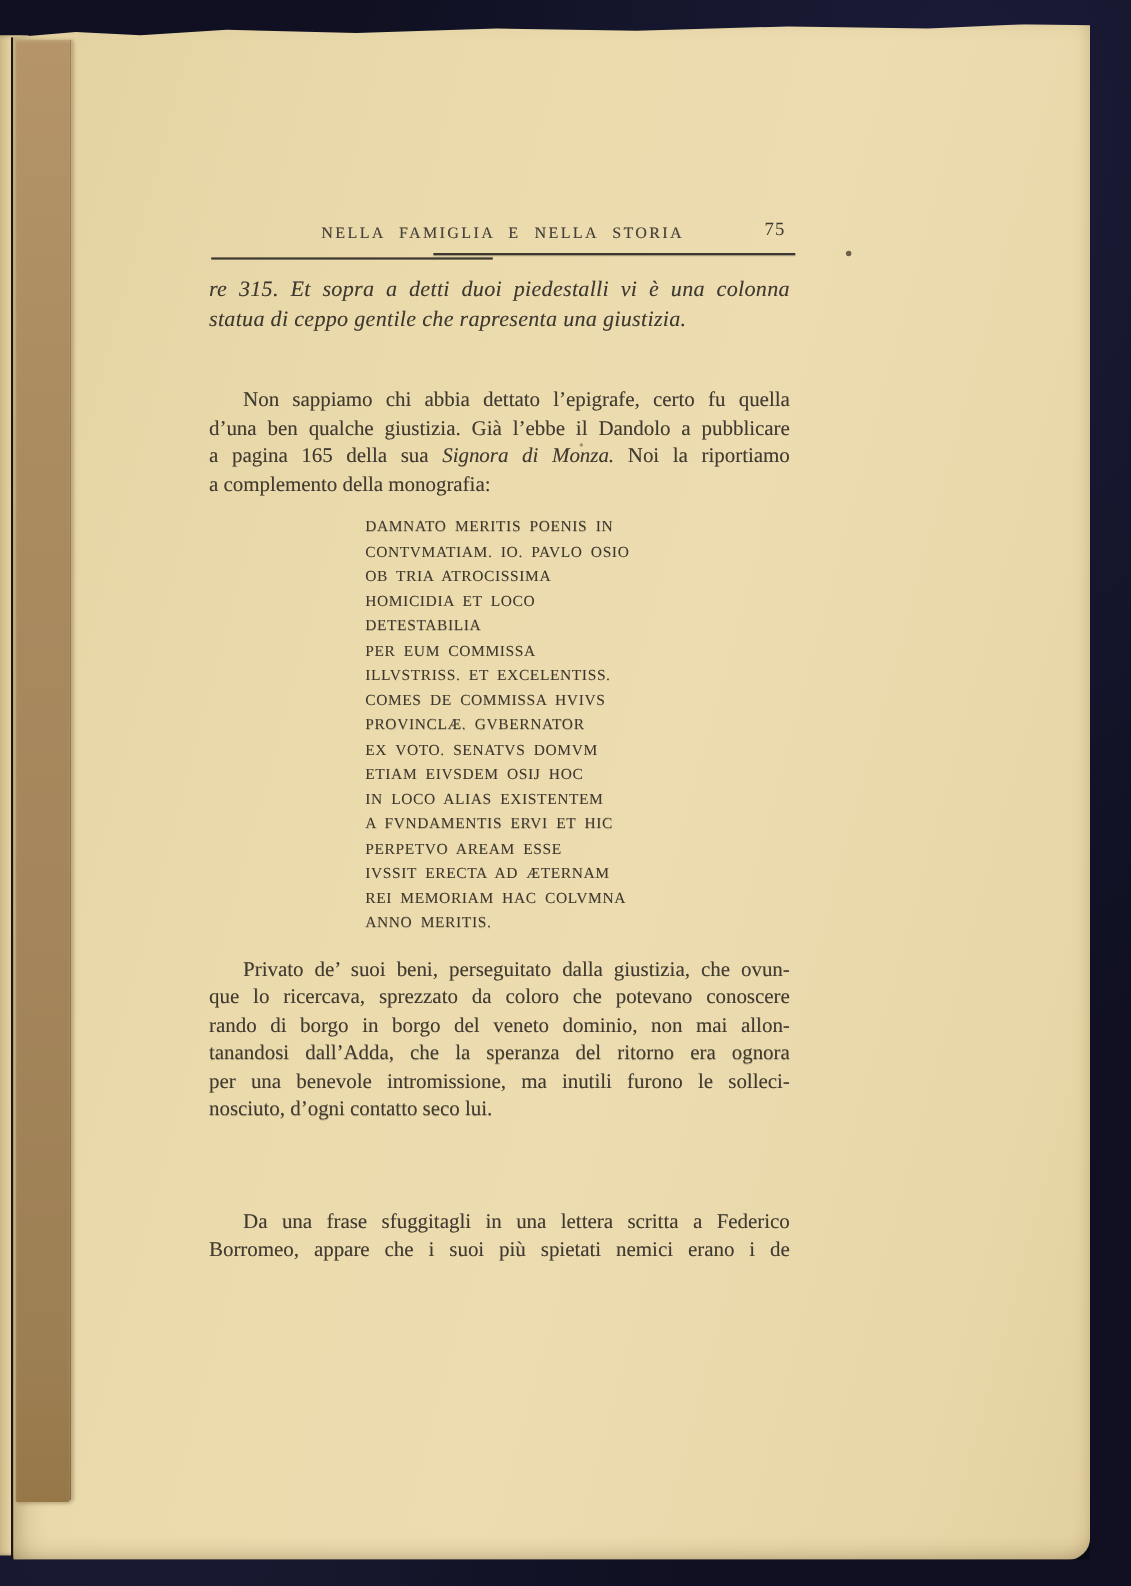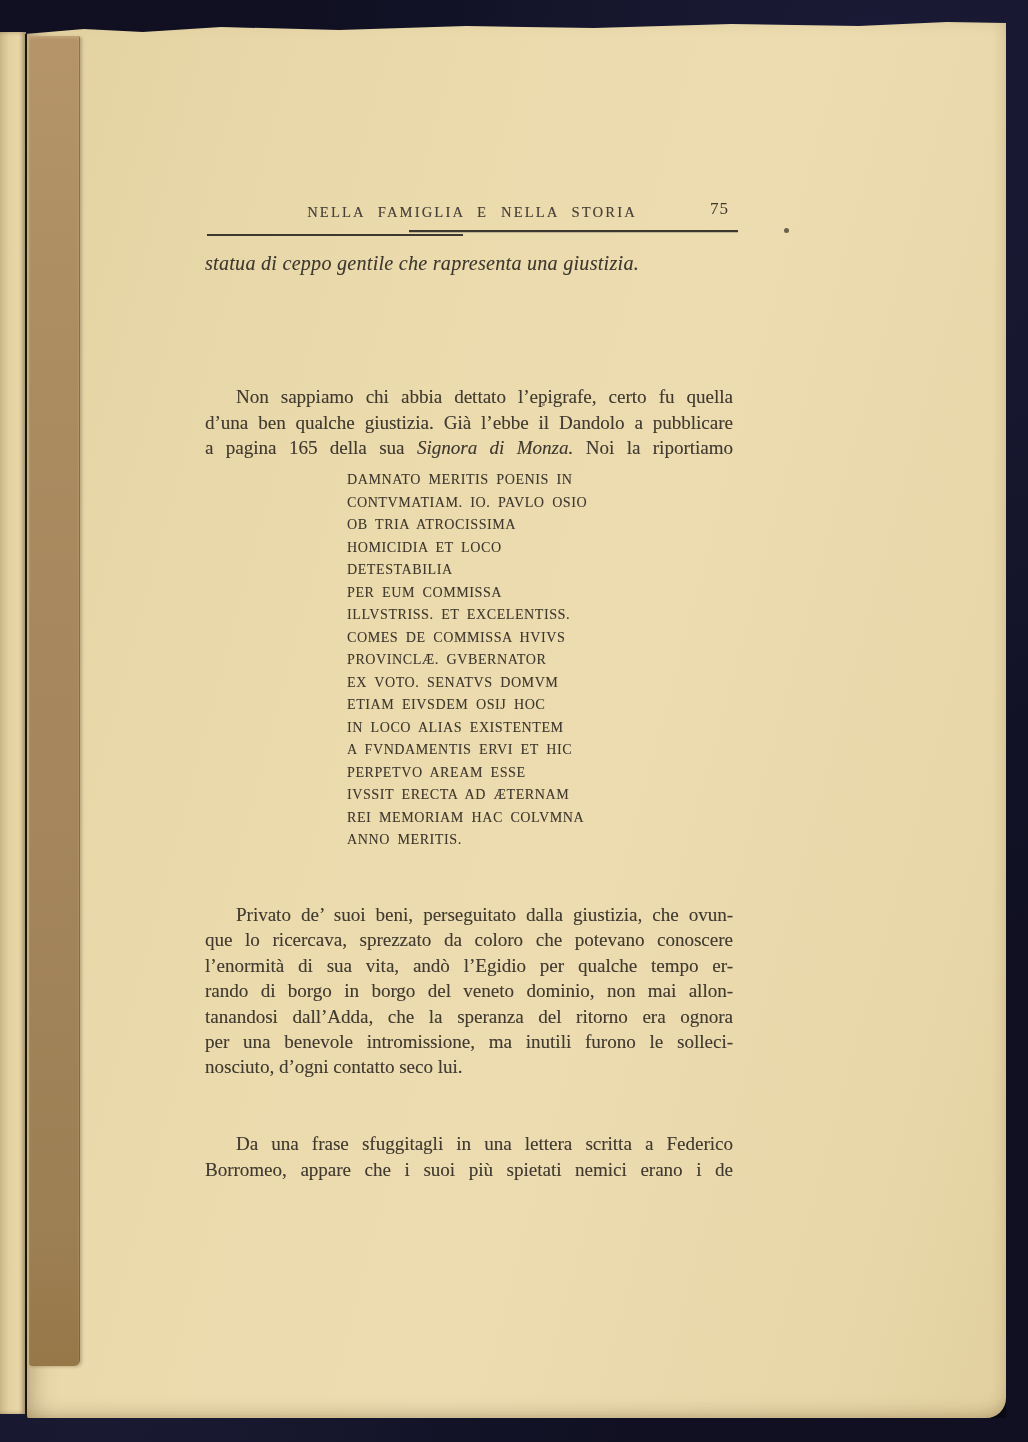--- a/index.html
+++ b/index.html
@@ -24,21 +24,21 @@
   .prev-page {
     position: absolute;
     left: 0; top: 32px;
     width: 26px; height: 1382px;
     background: linear-gradient(90deg, #cdb887 0%, #e3d1a1 35%, #e8d6a7 70%, #d9c694 100%);
     box-shadow: inset -3px 0 4px rgba(40,30,10,0.35);
   }
   
   .page {
     position: absolute;
-    left: 25px; top: 20px;
+    left: 10px; top: 20px;
     width: 979px; height: 1398px;
     background: linear-gradient(105deg, #e3d1a1 0%, #eadaab 28%, #ecdcb0 58%, #e7d6a7 88%, #e2d09f 100%);
     border-left: 2px solid #1c160c;
     border-radius: 0 0 20px 3px;
     box-shadow:
       inset 16px 0 26px -12px rgba(95,72,38,0.38),
       inset 0 -12px 22px -14px rgba(95,72,38,0.35),
       inset -8px 0 18px -12px rgba(95,72,38,0.28),
       8px 10px 20px rgba(0,0,0,0.5);
     clip-path: polygon(0 14px, 6% 9px, 12% 12px, 20% 7px, 32% 10px, 45% 6px, 58% 8px, 72% 4px, 85% 6px, 94% 2px, 100% 3px, 100% 100%, 0 100%);
@@ -89,21 +89,21 @@
     font-size: 20px;
     line-height: 26.5px;
     letter-spacing: 0.3px;
     color: #3e3930;
   }
   .par1 { top: 331px; }
   .par2 { top: 849px; line-height: 25.4px; }
   .par3 { top: 1078px; line-height: 26px; }
   .jline { text-align: justify; text-align-last: justify; }
   .lline { text-align: left; }
-  .indent { text-indent: 31px; margin-top: 33px; }
+  .indent { text-indent: 31px; }
   .it { font-style: italic; }
   .inscription {
     position: absolute;
     left: 320px; top: 449px;
     color: #3e382e;
     font-size: 14px;
     line-height: 22.5px;
     letter-spacing: 0.6px;
     word-spacing: 3.5px;
     white-space: nowrap;
@@ -140,27 +140,29 @@
     <div class="running-title">NELLA FAMIGLIA E NELLA STORIA</div>
     <div class="page-number">75</div>
 
     <div class="rule left"></div>
     <div class="rule right"></div>
 
     <div class="speck"></div>
     <div class="speck2"></div>
 
     <div class="textcol intro">
+      <div class="jline">re 315. Et sopra a detti duoi piedestalli vi è una colonna</div>
       <div class="lline">statua di ceppo gentile che rapresenta una giustizia.</div>
     </div>
 
     <div class="textcol par1">
       <div class="jline indent">Non sappiamo chi abbia dettato l’epigrafe, certo fu quella</div>
       <div class="jline">d’una ben qualche giustizia. Già l’ebbe il Dandolo a pubblicare</div>
       <div class="jline"><span>a pagina 165 della sua </span><span class="it">Signora di Monza.</span><span> Noi la riportiamo</span></div>
+      <div class="lline">a complemento della monografia:</div>
     </div>
 
     <div class="inscription">
       <div>DAMNATO MERITIS POENIS IN</div>
       <div>CONTVMATIAM. IO. PAVLO OSIO</div>
       <div>OB TRIA ATROCISSIMA</div>
       <div>HOMICIDIA ET LOCO</div>
       <div>DETESTABILIA</div>
       <div>PER EUM COMMISSA</div>
       <div>ILLVSTRISS. ET EXCELENTISS.</div>
@@ -172,21 +174,20 @@
       <div>A FVNDAMENTIS ERVI ET HIC</div>
       <div>PERPETVO AREAM ESSE</div>
       <div>IVSSIT ERECTA AD ÆTERNAM</div>
       <div>REI MEMORIAM HAC COLVMNA</div>
       <div>ANNO MERITIS.</div>
     </div>
 
     <div class="textcol par2">
       <div class="jline indent">Privato de’ suoi beni, perseguitato dalla giustizia, che ovun-</div>
       <div class="jline">que lo ricercava, sprezzato da coloro che potevano conoscere</div>
-      <div class="jline">l’enormità di sua vita, andò l’Egidio per qualche tempo er-</div>
       <div class="jline">rando di borgo in borgo del veneto dominio, non mai allon-</div>
       <div class="jline">tanandosi dall’Adda, che la speranza del ritorno era ognora</div>
       <div class="jline">per una benevole intromissione, ma inutili furono le solleci-</div>
       <div class="lline">nosciuto, d’ogni contatto seco lui.</div>
     </div>
 
     <div class="textcol par3">
       <div class="jline indent">Da una frase sfuggitagli in una lettera scritta a Federico</div>
       <div class="jline">Borromeo, appare che i suoi più spietati nemici erano i de</div>
     </div>

